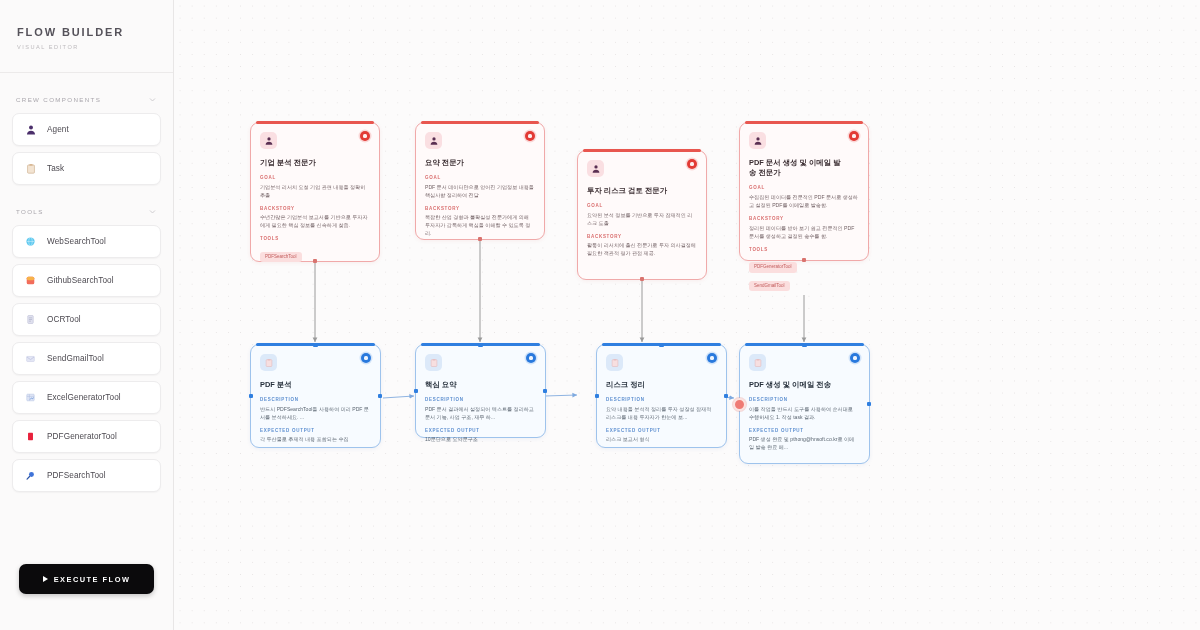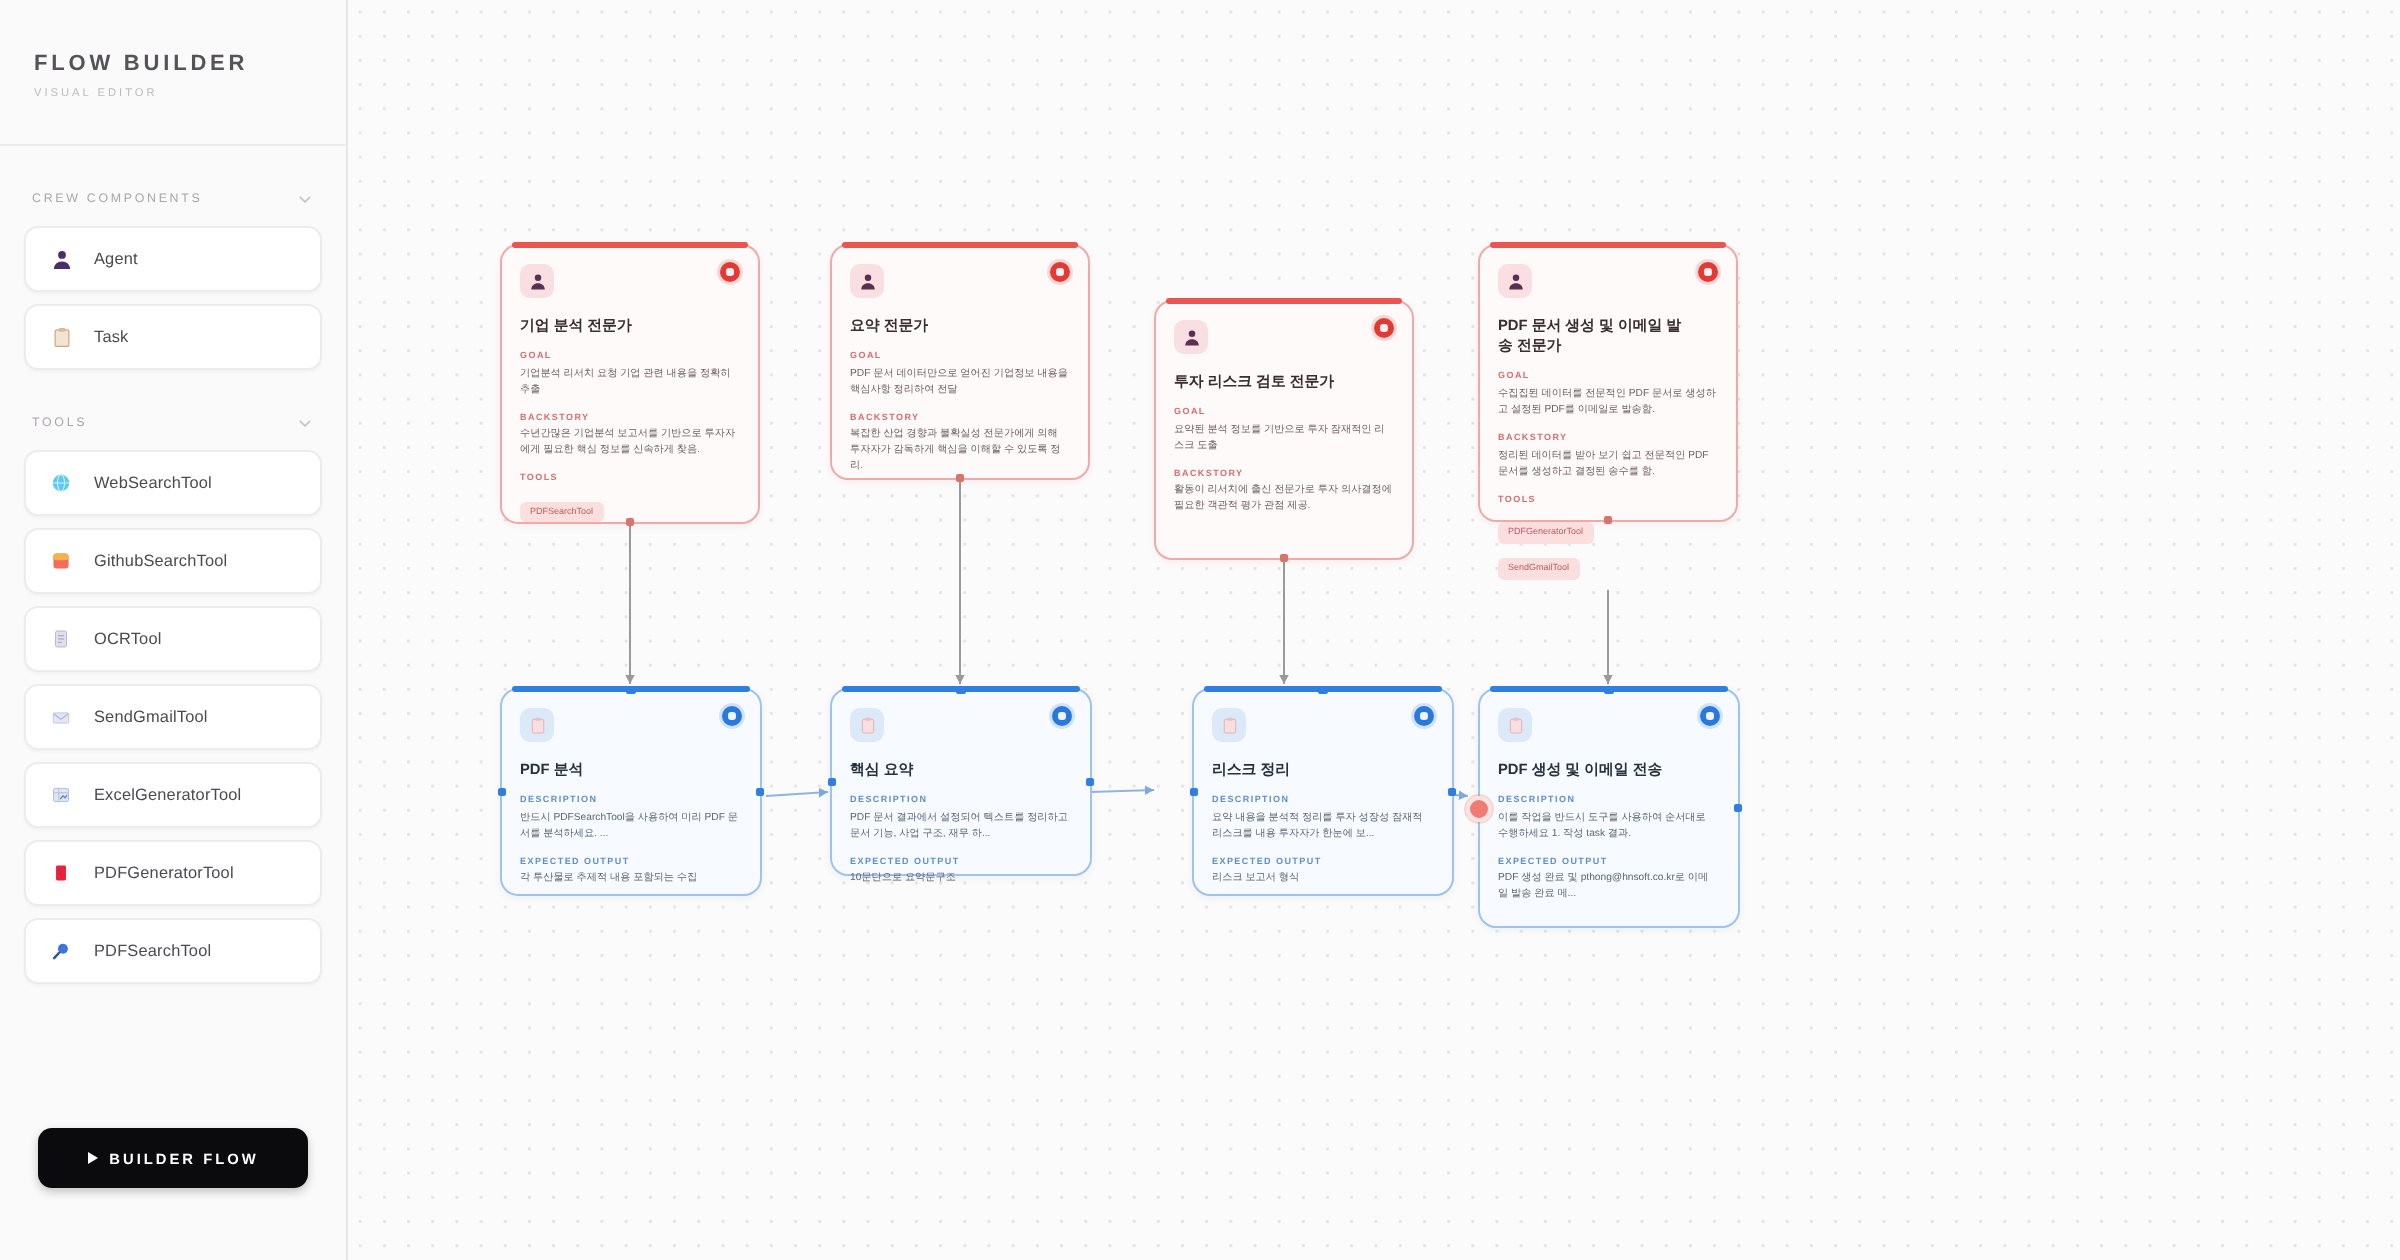--- a/index.html
+++ b/index.html
@@ -282,21 +282,21 @@
               <path d="M6.6 9.4L3 13.2" stroke="#2c55a8" stroke-width="1.8" stroke-linecap="round"></path>
             </svg>
         </span>
         <span class="item-label">PDFSearchTool</span>
       </div>
     </div>
 
     <div class="exec-wrap">
       <button id="execute-flow">
         <span class="play-tri"></span>
-        <span>BUILDER FLOW</span>
+        <span>EXECUTE FLOW</span>
       </button>
     </div>
   </aside>
 
   <main id="canvas">
 
     <svg id="edges" viewBox="0 0 1026 630" preserveAspectRatio="none">
       <defs>
         <marker id="ar" markerWidth="6" markerHeight="6" refX="4.6" refY="3" orient="auto">
           <path d="M0 0.6 L4.6 3 L0 5.4 z" fill="#9a9a9a"></path>

